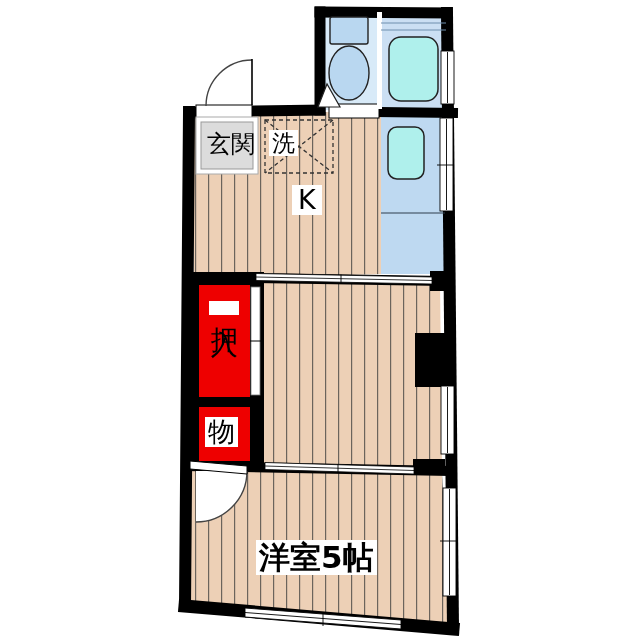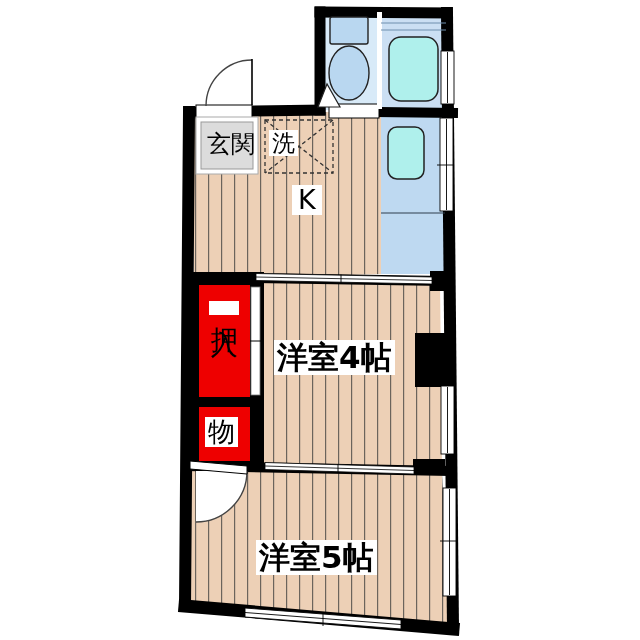--- a/index.html
+++ b/index.html
@@ -126,15 +126,14 @@
 
   <line x1="381" y1="213" x2="445" y2="213" stroke="#2f3e4e" stroke-width="1.2"></line>
   <rect x="388" y="127" width="36" height="52" rx="9" stroke="#222" stroke-width="1.5" fill="#aff0ec"></rect>
 </svg>
 
   <div class="lbl fs24" style="left:204px;top:131px;background:transparent;">玄関</div>
   <div class="lbl fs23" style="left:269px;top:130px;">洗</div>
   <div class="lbl fs27" style="left:292px;top:185px;padding:1px 6px;">K</div>
   <div class="lbl vert fs27" style="left:209px;top:301px;">押入</div>
   <div class="lbl fs27" style="left:205px;top:417px;">物</div>
-  <div class="lbl fs31" style="left:274px;top:340px;">洋室4帖</div>
   <div class="lbl fs31" style="left:256px;top:540px;">洋室5帖</div>
 </div>
 
 </body></html>

